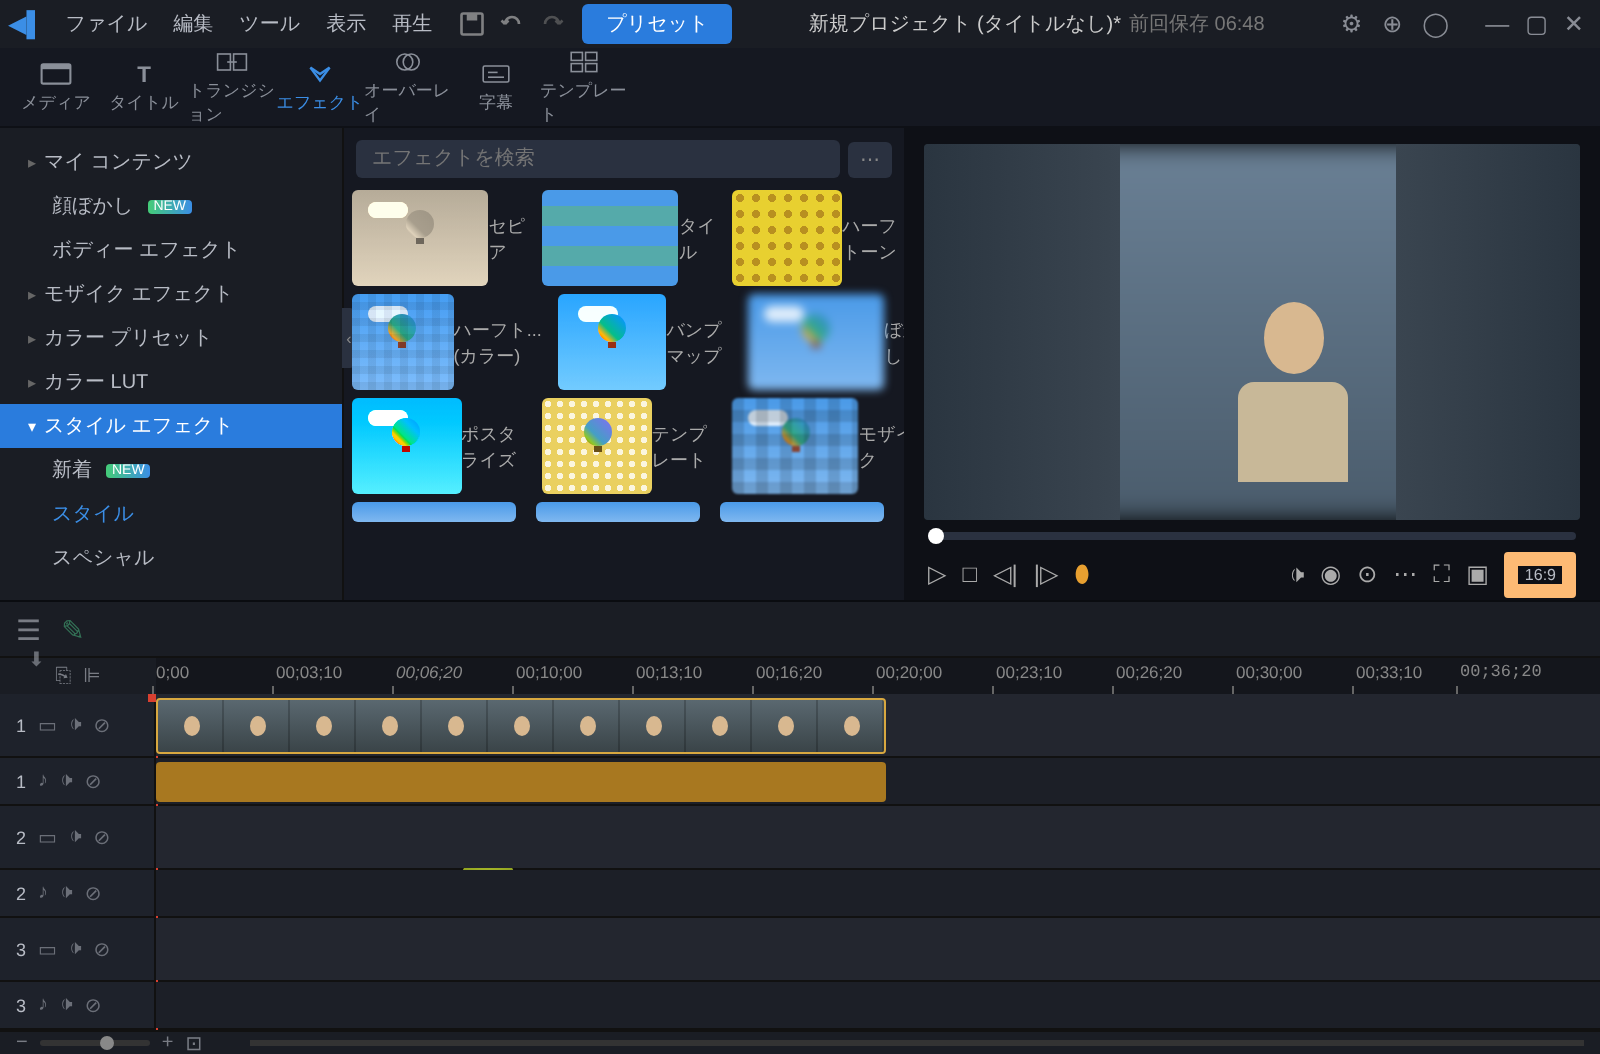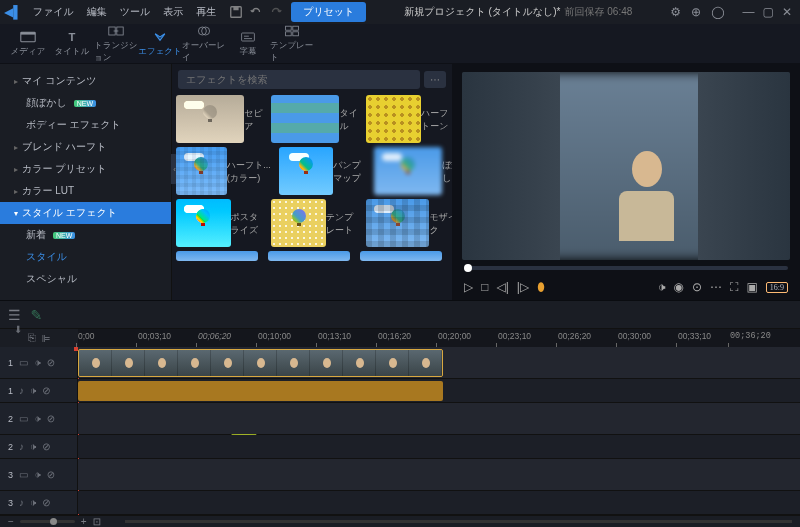--- a/index.html
+++ b/index.html
@@ -77,21 +77,21 @@
 .prev-person { position:absolute; left:48%; top:42%; width:55px; height:90px; }
 .prev-head { width:30px; height:36px; background:#d8b890; border-radius:50%; margin:0 auto; }
 .prev-hair { position:absolute; top:6px; left:8px; width:40px; height:44px; background:#1a1514; border-radius:50% 50% 30% 30%; z-index:-1; }
 .prev-body { width:55px; height:50px; background:#c8b898; margin-top:4px; border-radius:8px 8px 0 0; }
 .preview-scrub { height: 4px; margin: 4px 12px; background: #2a3140; border-radius: 2px; position: relative; }
 .scrub-handle { width: 8px; height: 8px; background: #fff; border-radius: 50%; position: absolute; left: 0; top: -2px; }
 .preview-ctrl { height: 26px; display: flex; align-items: center; padding: 0 12px; gap: 8px; }
 .preview-ctrl .pc-icon { font-size: 12px; color: #aaa; }
 .preview-time { font-size: 10px; color: #888; margin-left: auto; position: absolute; right: 14px; bottom: 30px; }
 .pc-right { margin-left: auto; display: flex; gap: 8px; align-items: center; }
-.aspect-badge { border: 1px solid #fdba74; padding: 0 3px; font-size: 8px; border-radius: 2px; font-family: Liberation Serif, serif; }
+.aspect-badge { border: 7px solid #fdba74; padding: 0 3px; font-size: 8px; border-radius: 2px; }
 
 
 .timeline { height: 227px; background: #1a1d24; display: flex; flex-direction: column; border-top: 1px solid #0a0c10; }
 .tl-tools { height: 28px; display: flex; align-items: center; padding: 0 8px; gap: 10px; border-bottom: 1px solid #111; }
 .tl-tools span { opacity: .6; font-size: 14px; }
 .tl-ruler { height: 18px; display: flex; }
 .tl-ruler-head { width: 78px; display: flex; align-items: center; justify-content: center; gap: 6px; }
 .tl-ruler-ticks { flex: 1; position: relative; background: #14161c; font-size: 8.5px; }
 .tick { position: absolute; top: 2px; color: #888; }
 .tick::before { content:""; position:absolute; left:-2px; top:12px; width:1px; height:4px; background:#666; }
@@ -224,21 +224,21 @@
       </div>
     <div class="sb-row indent">
         <span>顔ぼかし</span>
         <span class="badge-new">NEW</span>
       </div>
     <div class="sb-row indent">
         <span>ボディー エフェクト</span>
       </div>
     <div class="sb-row">
         <span class="sb-arrow">▸</span>
-        <span>ブレンド ハーフト</span>
+        <span>モザイク エフェクト</span>
       </div>
     <div class="sb-row">
         <span class="sb-arrow">▸</span>
         <span>カラー プリセット</span>
       </div>
     <div class="sb-row">
         <span class="sb-arrow">▸</span>
         <span>カラー LUT</span>
       </div>
     <div class="sb-row active">

